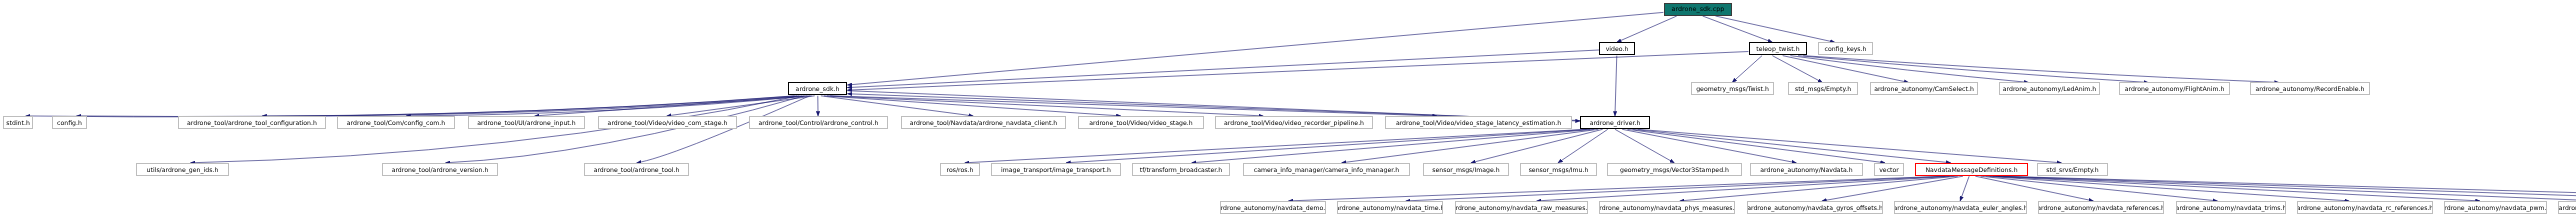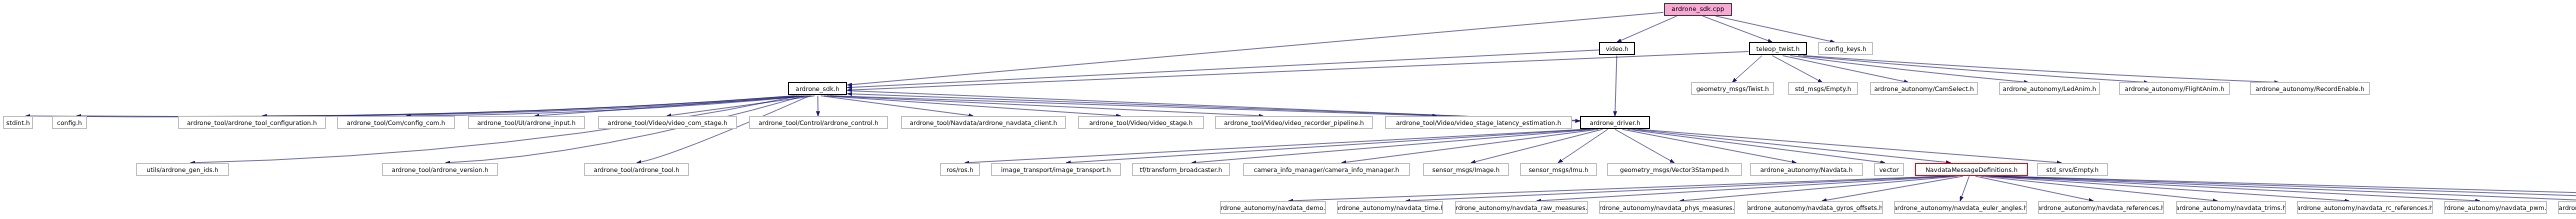--- a/index.html
+++ b/index.html
@@ -29,21 +29,21 @@
     align-items: center;
     justify-content: center;
     background: #ffffff;
     border: 0.5px solid #bdbdbd;
     color: #000000;
     font-size: 6.2px;
     white-space: nowrap;
     overflow: hidden;
   }
   .node.root {
-    background: #f9a8d4;
+    background: #0f766e;
     border: 1px solid #3a3a3a;
     font-size: 6.4px;
   }
   .node.linked {
     border: 0.8px solid #000000;
   }
   .node.red {
     border: 1px solid #ff0000;
   }
   path.edge {

